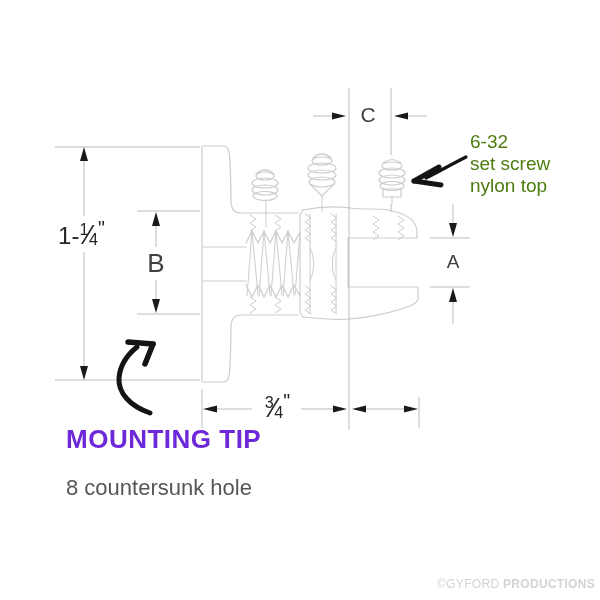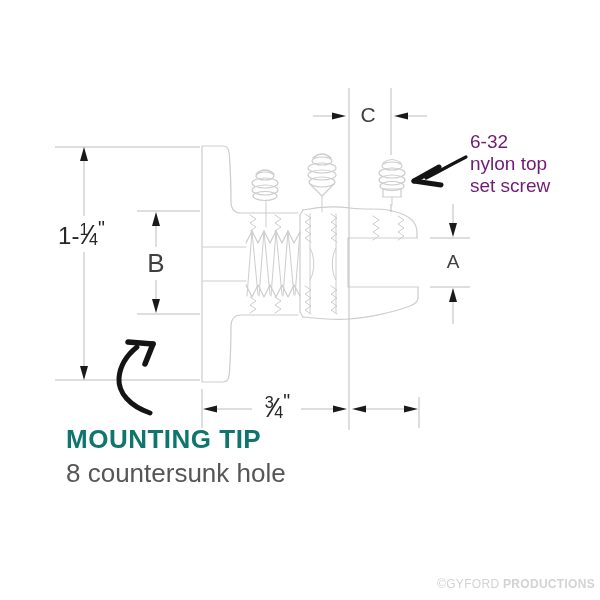--- a/index.html
+++ b/index.html
@@ -23,31 +23,31 @@
   .dim-letter.small { font-size: 19px; }
   .dim-frac { font-size: 27px; color: #262626; }
   .dim-frac .prefix { font-size: 24px; }
   .dim-frac .num { font-size: 0.60em; vertical-align: 0.52em; }
   .dim-frac .slash { font-size: 1.0em; margin: 0 -2px; }
   .dim-frac .den { font-size: 0.60em; vertical-align: -0.04em; }
   .dim-frac .unit { font-size: 0.72em; vertical-align: 0.45em; letter-spacing: -1px; }
   .note-block {
     font-size: 19px;
     line-height: 22px;
-    color: #701a75;
+    color: #4d7c0f;
   }
   .tip-block { color: #565656; }
   .tip-title {
     font-size: 26px;
     font-weight: 600;
     letter-spacing: 0.5px;
-    color: #0f766e;
-    margin-bottom: 5px;
-  }
-  .tip-line { font-size: 26px; line-height: 27px; }
+    color: #6d28d9;
+    margin-bottom: 19px;
+  }
+  .tip-line { font-size: 22px; line-height: 27px; }
   .watermark {
     position: absolute;
     right: 5px;
     top: 577px;
     font-size: 12px;
     color: #d3d3d3;
     letter-spacing: 0.3px;
   }
   .watermark .wm-bold { font-weight: 700; }
 </style>
@@ -186,22 +186,22 @@
         <path d="M128,342 L153,344" stroke-width="5.5"></path>
         <path d="M153,344 L145,364" stroke-width="5.5"></path>
       </g>
     </g>
   </svg>
 
   <div class="label dim-letter centered" style="left:368px; top:115px;">C</div>
 
   <div class="label note-block" style="left:470px; top:131px;">
     <div>6-32</div>
+    <div>set screw</div>
     <div>nylon top</div>
-    <div>set screw</div>
   </div>
 
   <div class="label dim-frac centered" style="left:81px; top:234px;">
     <span class="prefix">1-</span><span class="num">1</span><span class="slash">⁄</span><span class="den">4</span><span class="unit">"</span>
   </div>
 
   <div class="label dim-letter big centered" style="left:156px; top:263px;">B</div>
 
   <div class="label dim-letter small centered" style="left:453px; top:262px;">A</div>
 

